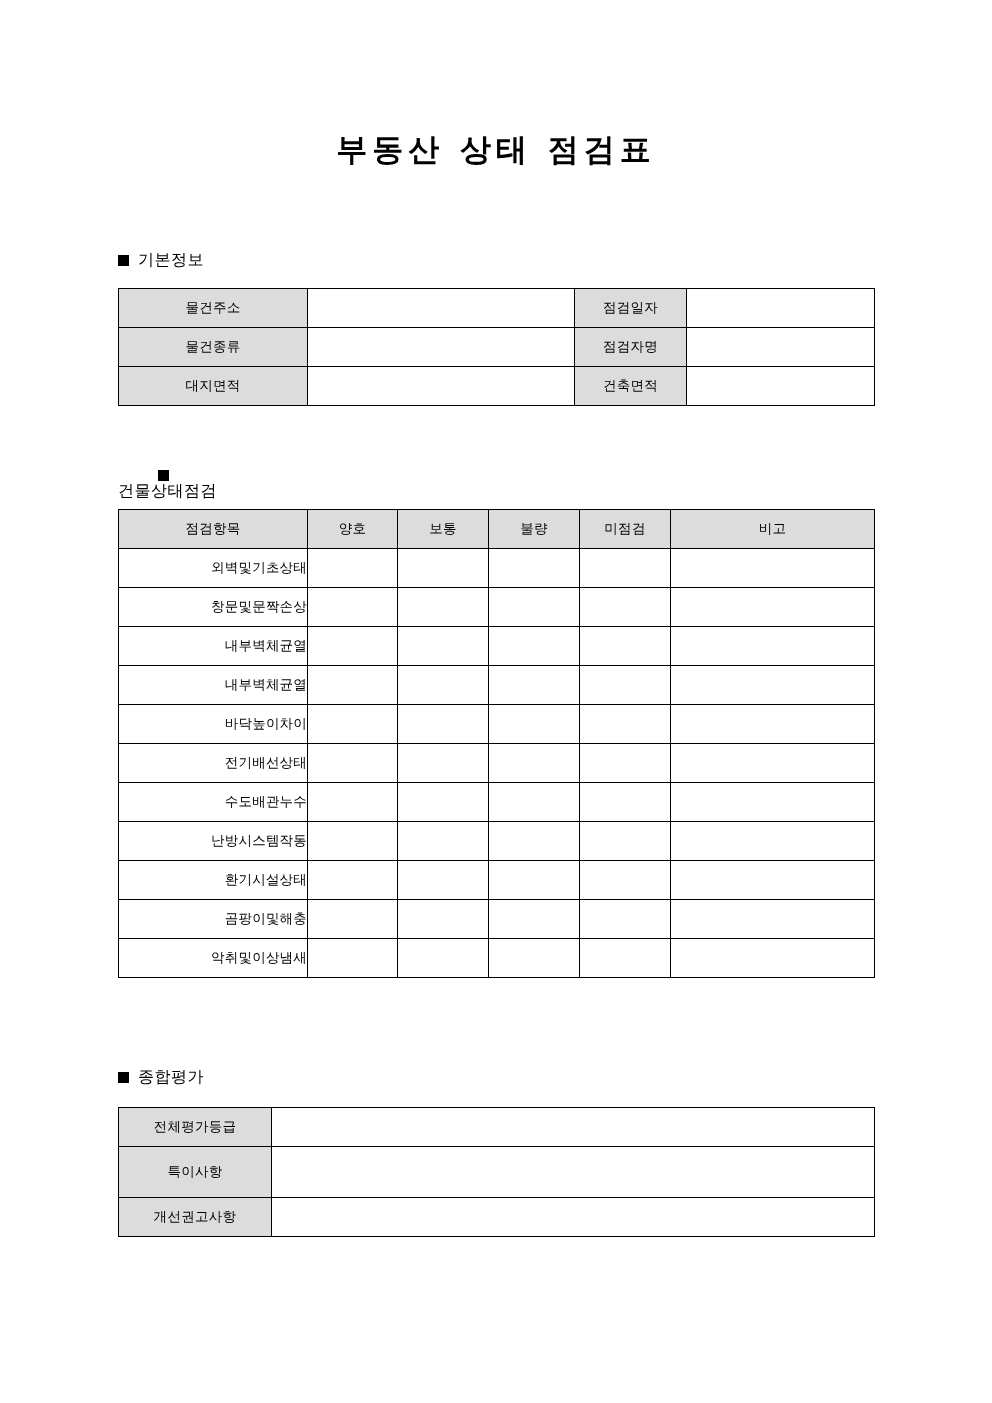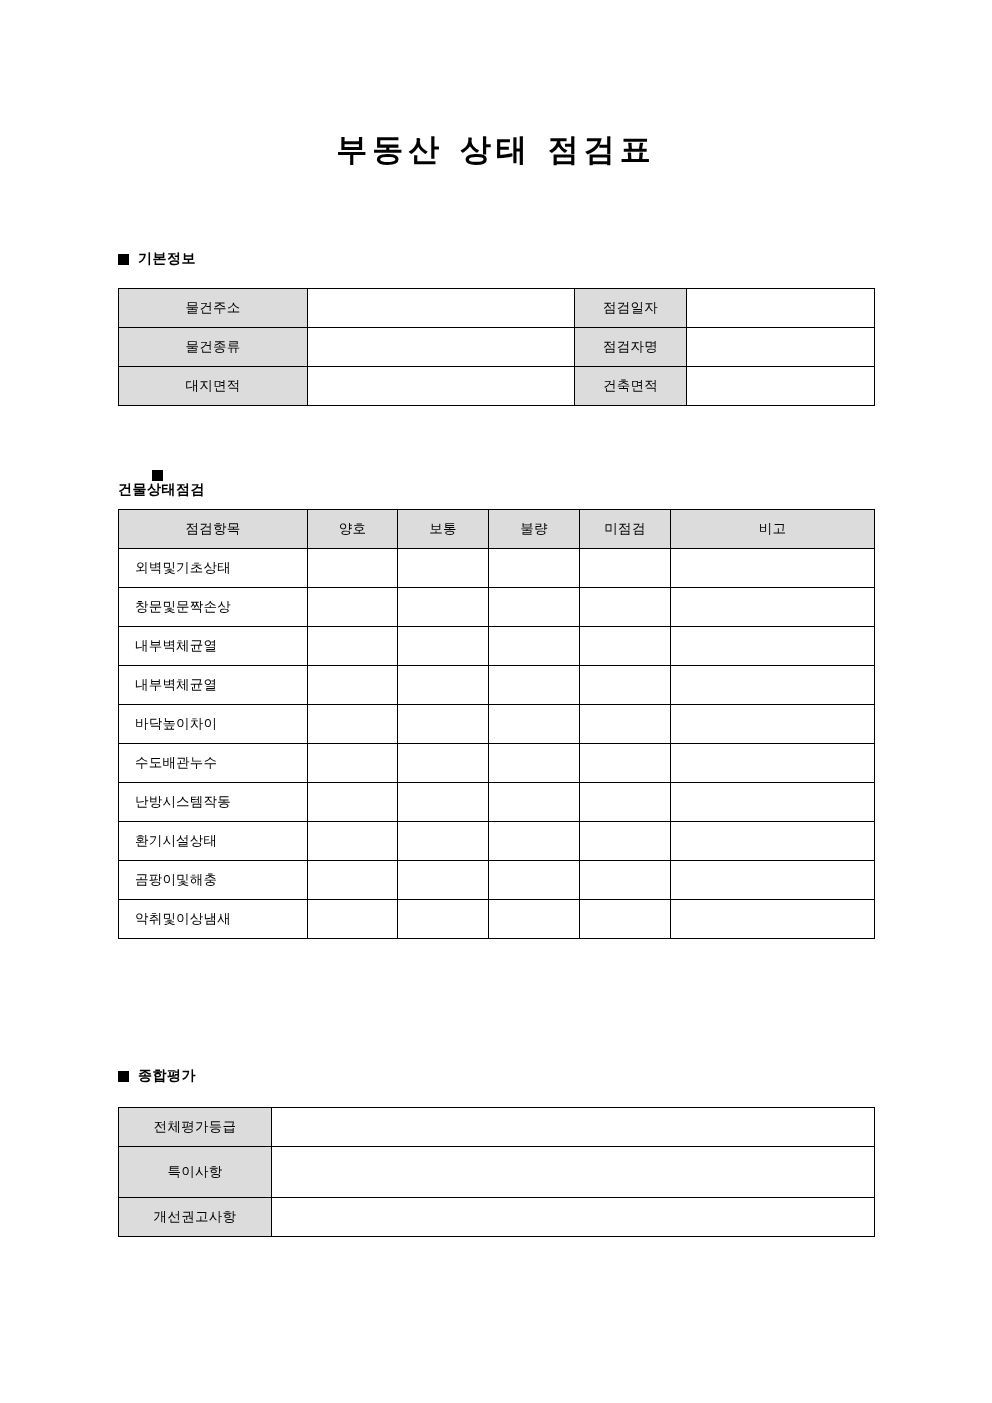--- a/index.html
+++ b/index.html
@@ -34,22 +34,22 @@
     letter-spacing: 5px;
     line-height: 1.2;
   }
 
   
   .section-heading {
     position: absolute;
     left: 118px;
     display: flex;
     align-items: center;
-    font-size: 14px;
-    font-weight: bold;
+    font-size: 16px;
+    font-weight: normal;
     letter-spacing: 0.5px;
   }
   .sq-marker {
     display: inline-block;
     width: 11px;
     height: 11px;
     background: #000000;
     margin-right: 9px;
     flex: 0 0 auto;
   }
@@ -98,21 +98,21 @@
   }
   #table-condition tr { height: 38px; }
   #table-condition th,
   #table-condition td { height: 38px; }
   #table-condition thead th {
     background: #dcdcdc;
     text-align: center;
     letter-spacing: 0.3px;
   }
   #table-condition td.item-name {
-    text-align: left;
+    text-align: right;
     padding-left: 16px;
     letter-spacing: 0.2px;
   }
 
   
   #table-overall {
     left: 118px;
     top: 1107px;
     width: 756px;
   }
@@ -219,20 +219,28 @@
       </tr>
       <tr>
         <td class="item-name">바닥높이차이</td>
         <td></td>
         <td></td>
         <td></td>
         <td></td>
         <td></td>
       </tr>
       <tr>
+        <td class="item-name">전기배선상태</td>
+        <td></td>
+        <td></td>
+        <td></td>
+        <td></td>
+        <td></td>
+      </tr>
+      <tr>
         <td class="item-name">수도배관누수</td>
         <td></td>
         <td></td>
         <td></td>
         <td></td>
         <td></td>
       </tr>
       <tr>
         <td class="item-name">난방시스템작동</td>
         <td></td>

